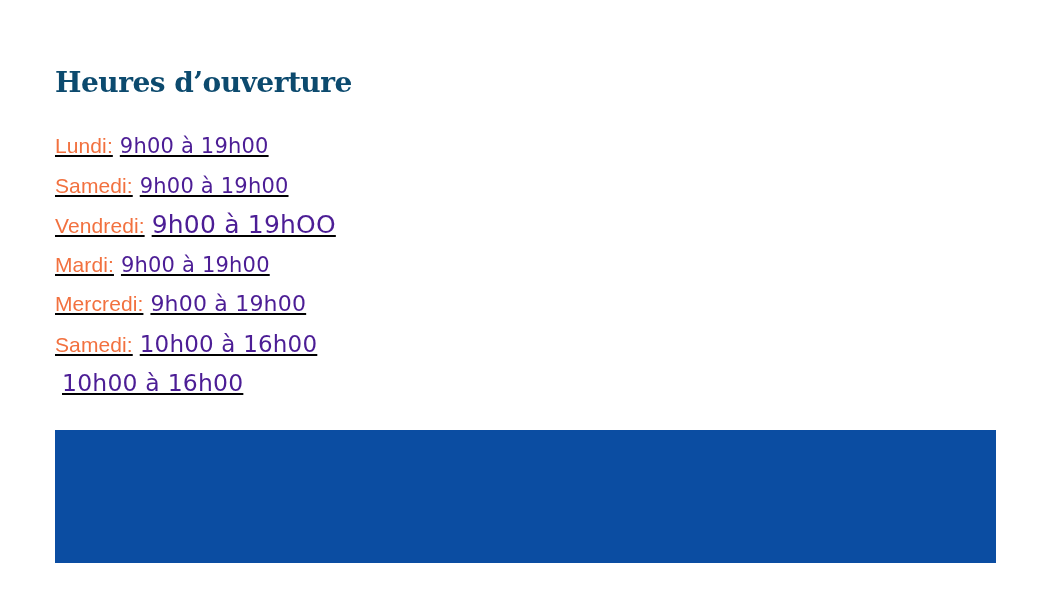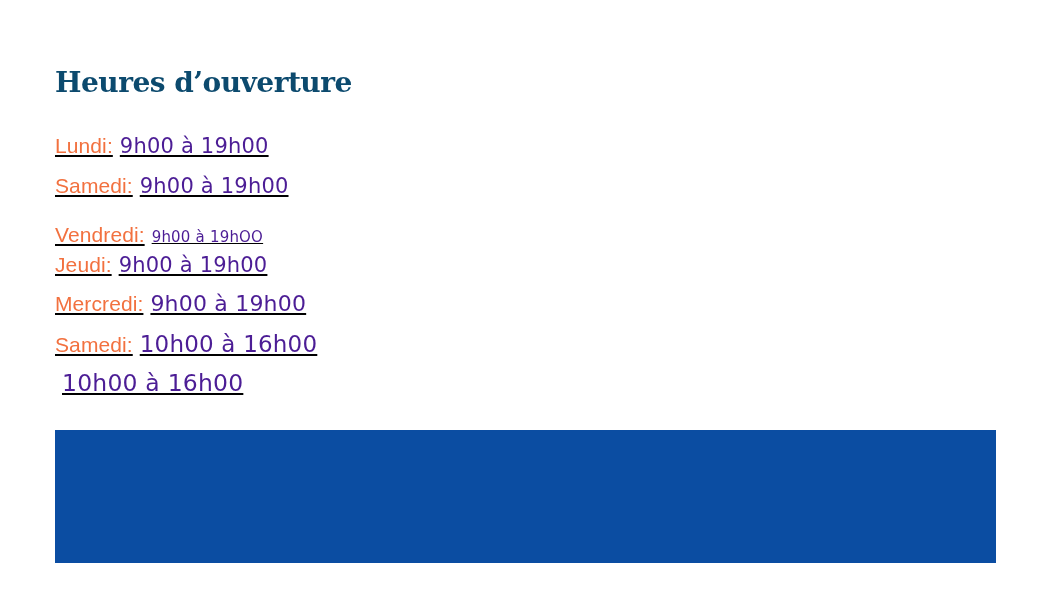--- a/index.html
+++ b/index.html
@@ -55,21 +55,21 @@
     color: #4c1d95;
     font-family: "DejaVu Sans", sans-serif;
     letter-spacing: 0.2px;
     margin-left: 7px;
     font-size: 21px;
     line-height: 26px;
   }
   
   .row-0 .time-value { font-size: 21px; }
   .row-1 .time-value { font-size: 21px; }
-  .row-2 .time-value { font-size: 15px; margin-top: 12px; }
+  .row-2 .time-value { font-size: 25px; }
   .row-3 .time-value { font-size: 21px; }
   .row-4 .time-value { font-size: 22px; }
   .row-5 .time-value { font-size: 23px; }
   .row-6 .time-value { font-size: 23.5px; }
 
   .placeholder-bar {
     position: absolute;
     left: 55px;
     top: 430px;
     width: 941px;
@@ -95,21 +95,21 @@
       <span class="day-label">Samedi:</span>
       <span class="time-value">9h00  à  19h00</span>
     </div>
 
     <div class="hours-row row-2">
       <span class="day-label">Vendredi:</span>
       <span class="time-value">9h00  à  19hOO</span>
     </div>
 
     <div class="hours-row row-3">
-      <span class="day-label">Jeudi:</span>
+      <span class="day-label">Mardi:</span>
       <span class="time-value">9h00  à  19h00</span>
     </div>
 
     <div class="hours-row row-4">
       <span class="day-label">Mercredi:</span>
       <span class="time-value">9h00  à  19h00</span>
     </div>
 
     <div class="hours-row row-5">
       <span class="day-label">Samedi:</span>

